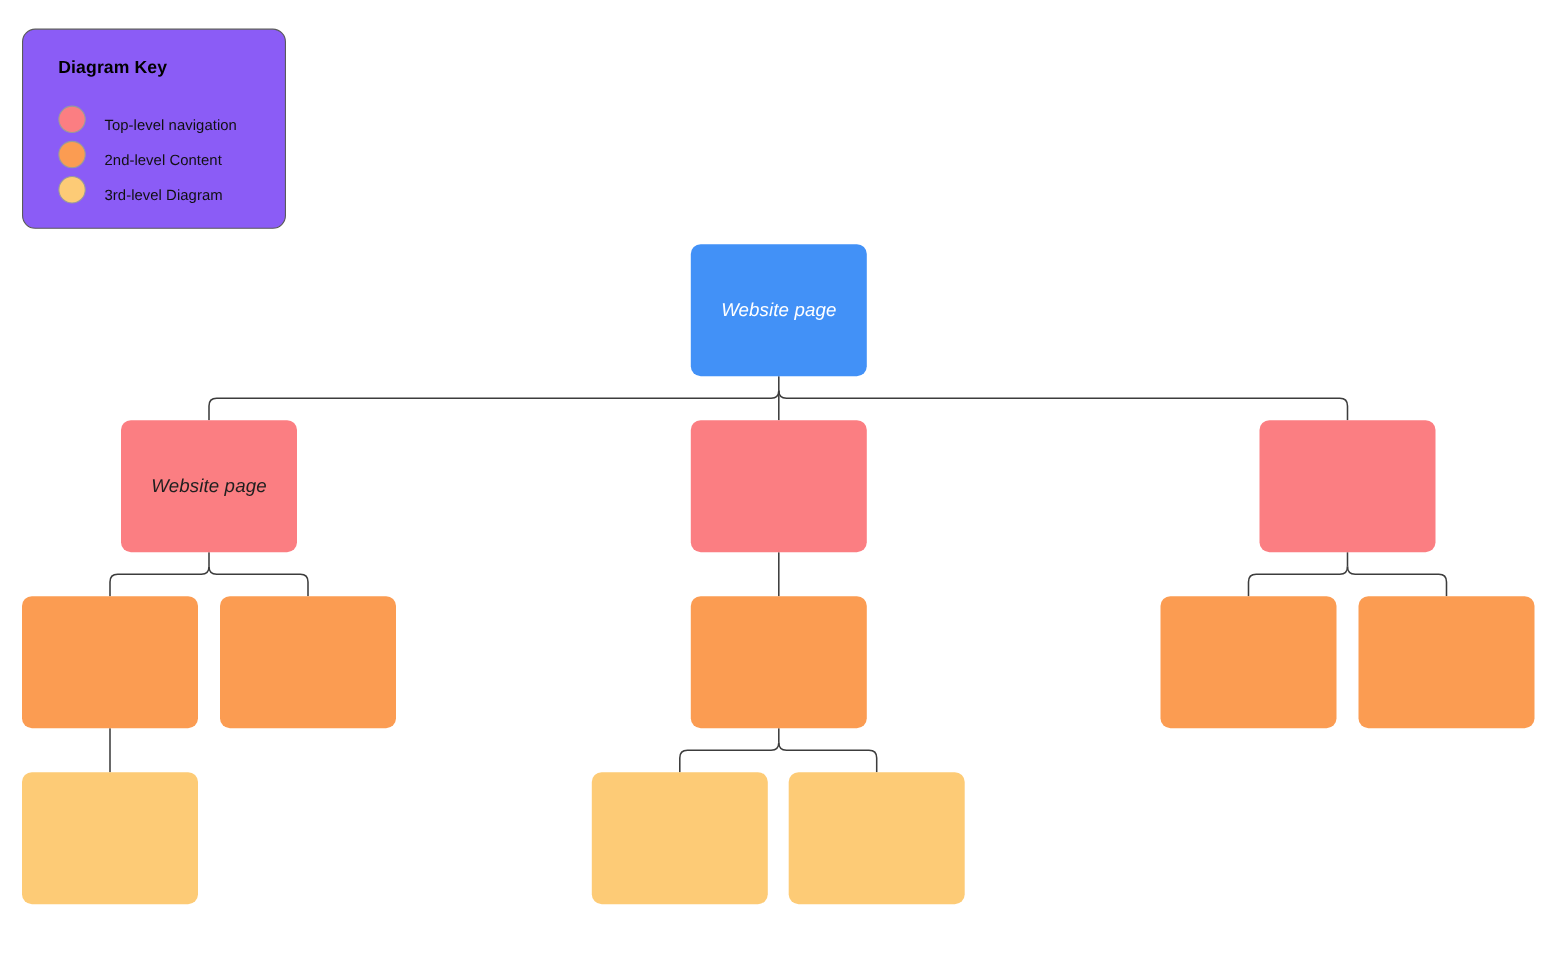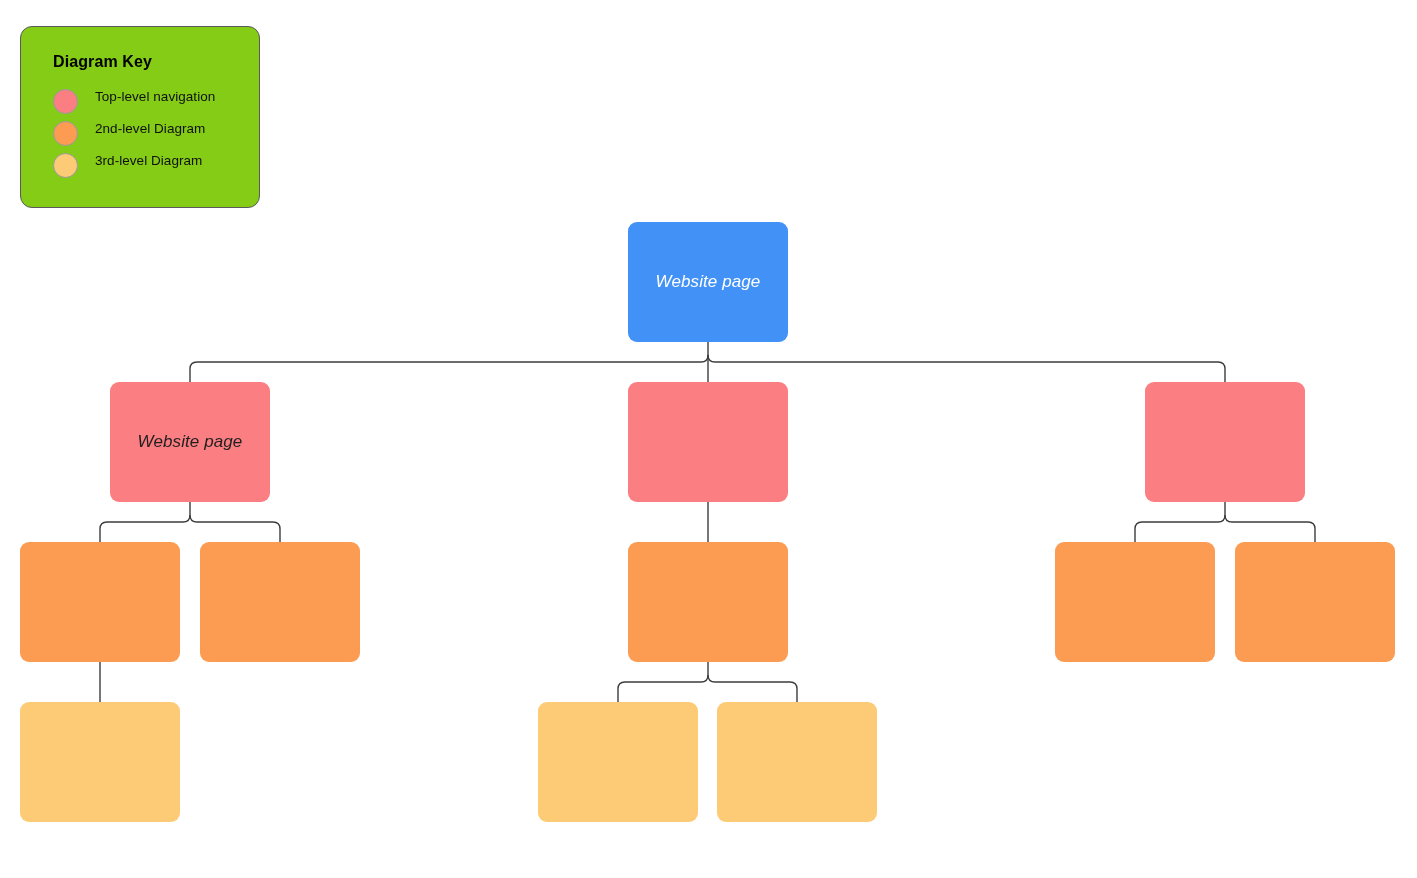--- a/index.html
+++ b/index.html
@@ -59,35 +59,35 @@
   .node.lvl3 .node-label { color: #1f1f1f; }
 
   
   #legend {
     position: absolute;
     left: 20px;
     top: 26px;
     width: 240px;
     height: 182px;
     box-sizing: border-box;
-    background: #84cc16;
+    background: #8b5cf6;
     border: 1px solid #5a5a5a;
     border-radius: 12px;
     padding: 22px 22px 0 32px;
   }
   #legend-title {
     font-size: 16px;
     font-weight: bold;
     color: #000000;
     margin: 4px 0 18px 0;
     letter-spacing: 0.1px;
   }
   .legend-row {
     display: flex;
-    align-items: flex-start;
+    align-items: flex-end;
     height: 32px;
     margin-bottom: 0px;
   }
   .legend-swatch {
     width: 25px;
     height: 25px;
     border-radius: 50%;
     border: 1px solid #9a9a9a;
     box-sizing: border-box;
     flex: 0 0 auto;
@@ -180,21 +180,21 @@
   <div id="legend">
     <div id="legend-title">Diagram Key</div>
 
     <div class="legend-row">
       <span class="legend-swatch" style="background:#FB7E82;"></span>
       <span class="legend-text">Top-level navigation</span>
     </div>
 
     <div class="legend-row">
       <span class="legend-swatch" style="background:#FB9C52;"></span>
-      <span class="legend-text">2nd-level Diagram</span>
+      <span class="legend-text">2nd-level Content</span>
     </div>
 
     <div class="legend-row">
       <span class="legend-swatch" style="background:#FDCB76;"></span>
       <span class="legend-text">3rd-level Diagram</span>
     </div>
   </div>
 
 </div>
 

